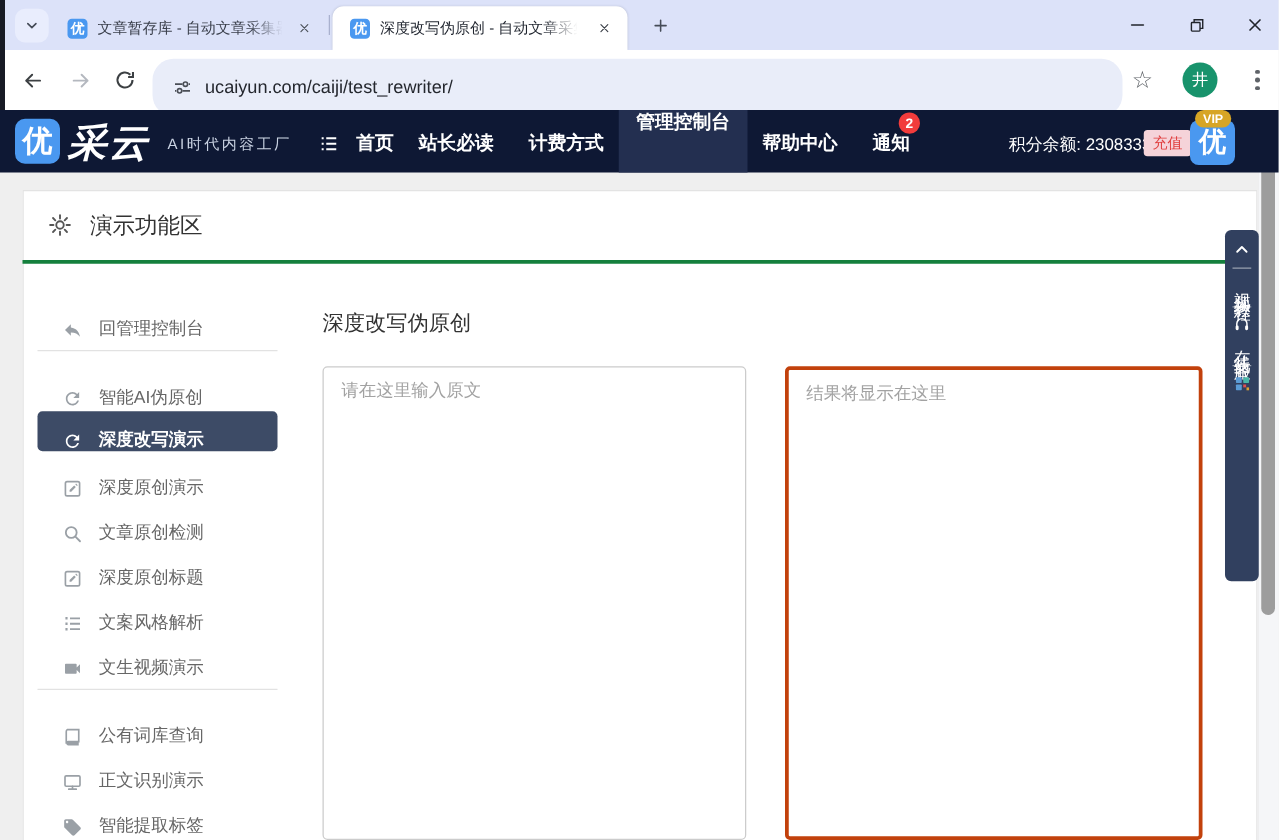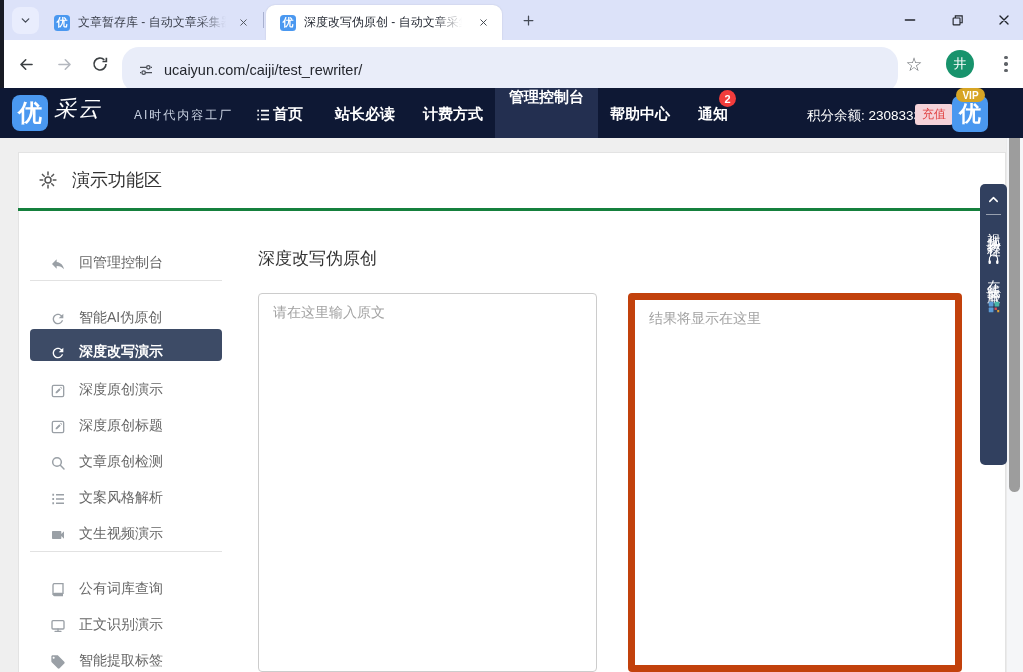--- a/index.html
+++ b/index.html
@@ -28,23 +28,23 @@
   .omnibox{left:122px;top:47px;width:776px;height:46px;border-radius:17px;background:#e9edf9;display:flex;align-items:center;}
   .urltext{font-size:14.5px;color:#24272e;margin-left:10px;}
   .star{left:903px;top:53px;width:22px;height:22px;font-size:19px;color:#5f6368;display:flex;align-items:center;justify-content:center;}
   .profile{left:946px;top:50px;width:28px;height:28px;border-radius:50%;background:#18936c;color:#fff;font-size:13px;display:flex;align-items:center;justify-content:center;}
   .dotsv{left:997px;top:54px;width:18px;height:20px;display:flex;flex-direction:column;align-items:center;justify-content:center;gap:3px;}
   .dotsv i{width:3.5px;height:3.5px;border-radius:50%;background:#5f6368;}
 
   
   .siteheader{left:0;top:88px;width:1023px;height:50px;background:#0e1834;z-index:5;}
   .logo-sq{left:12px;top:95px;width:36px;height:36px;border-radius:8px;background:#4a98f0;color:#fff;font-size:24px;font-weight:bold;display:flex;align-items:center;justify-content:center;}
-  .logo-name{left:54px;top:94px;font-size:22px;font-weight:normal;font-style:italic;color:#fff;letter-spacing:2px;}
+  .logo-name{left:54px;top:94px;font-size:31px;font-weight:bold;font-style:italic;color:#fff;letter-spacing:2px;}
   .tagline{left:134px;top:107px;font-size:12px;color:#c9d2e2;letter-spacing:2px;}
-  .navitem{top:105px;font-size:15px;font-weight:bold;color:#fff;display:flex;align-items:center;gap:2px;}
+  .navitem{top:105px;font-size:15px;font-weight:bold;color:#fff;display:flex;align-items:center;gap:14px;}
   .nav-active{left:495px;top:88px;width:103px;height:50px;background:#232f50;display:flex;align-items:flex-start;justify-content:center;font-size:15px;font-weight:bold;color:#fff;}
   .badge{left:719px;top:90px;min-width:17px;height:17px;border-radius:9px;background:#f23c3c;color:#fff;font-size:11px;font-weight:bold;display:flex;align-items:center;justify-content:center;z-index:6;}
   .balance{left:807px;top:107px;font-size:13.5px;color:#fff;}
   .recharge{left:915px;top:104px;padding:2px 7px;border-radius:3px;background:#f5d3d9;color:#e03e3e;font-size:12px;}
   .hdr-avatar{left:952px;top:96px;width:36px;height:36px;border-radius:7px;background:#4a98f0;color:#fff;font-size:22px;font-weight:bold;display:flex;align-items:center;justify-content:center;}
   .vip{left:956px;top:88px;width:29px;height:14px;border-radius:7px;background:#d7a525;color:#fff;font-size:10px;font-weight:bold;display:flex;align-items:center;justify-content:center;z-index:7;}
 
   
   .card{left:18px;top:152px;width:988px;height:540px;background:#fff;border:1px solid #e3e3e3;box-sizing:border-box;}
   .cardhead{left:18px;top:152px;width:988px;height:59px;border-bottom:3px solid #15803d;display:flex;align-items:center;box-sizing:border-box;padding-left:20px;}
@@ -53,21 +53,21 @@
   .sidebar{left:30px;top:236px;width:192px;}
   .side-item{height:36px;display:flex;align-items:flex-end;padding-left:20px;font-size:14px;color:#666;cursor:pointer;}
   .side-item .sicon{color:#9aa0a6;margin-right:13px;display:flex;}
   .side-item.active{height:32px;margin:2px 0;background:#3d4b66;border-radius:4px;color:#fff;font-weight:bold;}
   .side-item.active .sicon{color:#fff;}
   .sdiv{border:none;border-top:1px solid #e2e2e2;margin:8px 0 10px 0;}
 
   .maintitle{left:258px;top:247px;font-size:17px;color:#333;}
   textarea.input-area{left:258px;top:293px;width:339px;height:379px;border:1px solid #ccc;border-radius:4px;box-sizing:border-box;padding:10px 14px;font-size:14px;font-family:inherit;color:#333;resize:none;outline:none;}
   textarea.input-area::placeholder{color:#a2a2a2;}
-  .result-area{left:628px;top:293px;width:334px;height:379px;border:7px solid #c2410c;border-radius:4px;box-sizing:border-box;padding:10px 14px;font-size:14px;color:#a2a2a2;background:#fff;}
+  .result-area{left:628px;top:293px;width:334px;height:379px;border:3px solid #c2410c;border-radius:4px;box-sizing:border-box;padding:10px 14px;font-size:14px;color:#a2a2a2;background:#fff;}
 
   
   .sidepanel{left:980px;top:184px;width:27px;height:281px;background:#31405f;border-radius:5px;display:flex;flex-direction:column;align-items:center;z-index:8;}
   .vtext{writing-mode:vertical-rl;text-orientation:upright;font-size:13.5px;color:#fff;letter-spacing:4px;line-height:1;}
   .pdiv{width:15px;height:1px;background:rgba(255,255,255,.5);margin:7px 0;}
 
   
   .scrollbar{left:1006px;top:88px;width:17px;height:584px;background:#f5f6f8;border-left:1px solid #ebebeb;box-sizing:border-box;}
   .sb-up{left:1010.5px;top:94px;width:0;height:0;border-left:5px solid transparent;border-right:5px solid transparent;border-bottom:6px solid #606060;}
   .sb-thumb{left:1009px;top:107px;width:11px;height:385px;border-radius:6px;background:#9d9d9d;}
@@ -319,32 +319,32 @@
     <span class="sicon">
         <svg class="ic" width="16" height="16">
           <use href="#sy-edit"></use>
         </svg>
       </span>
     <span>深度原创演示</span>
   </div>
   <div class="side-item">
     <span class="sicon">
         <svg class="ic" width="16" height="16">
+          <use href="#sy-search"></use>
+        </svg>
+      </span>
+    <span>文章原创检测</span>
+  </div>
+  <div class="side-item">
+    <span class="sicon">
+        <svg class="ic" width="16" height="16">
           <use href="#sy-edit"></use>
         </svg>
       </span>
     <span>深度原创标题</span>
-  </div>
-  <div class="side-item">
-    <span class="sicon">
-        <svg class="ic" width="16" height="16">
-          <use href="#sy-search"></use>
-        </svg>
-      </span>
-    <span>文章原创检测</span>
   </div>
   <div class="side-item">
     <span class="sicon">
         <svg class="ic" width="16" height="16">
           <use href="#sy-listol"></use>
         </svg>
       </span>
     <span>文案风格解析</span>
   </div>
   <div class="side-item">

